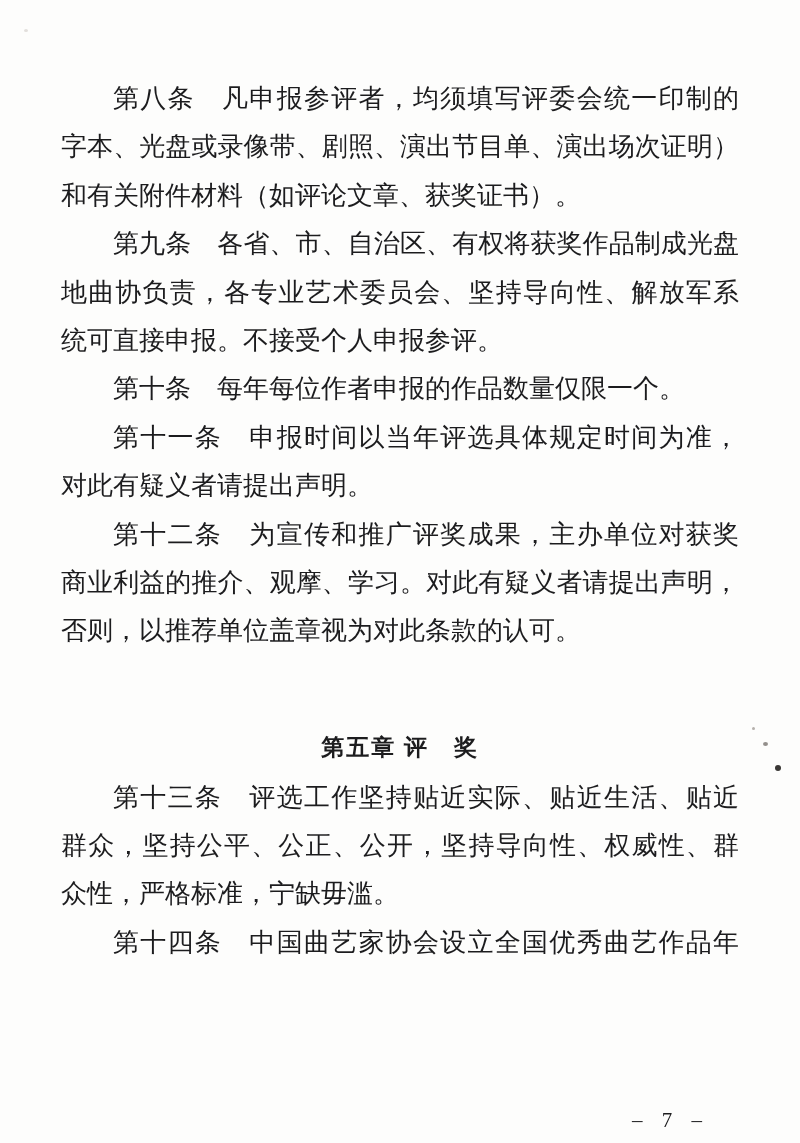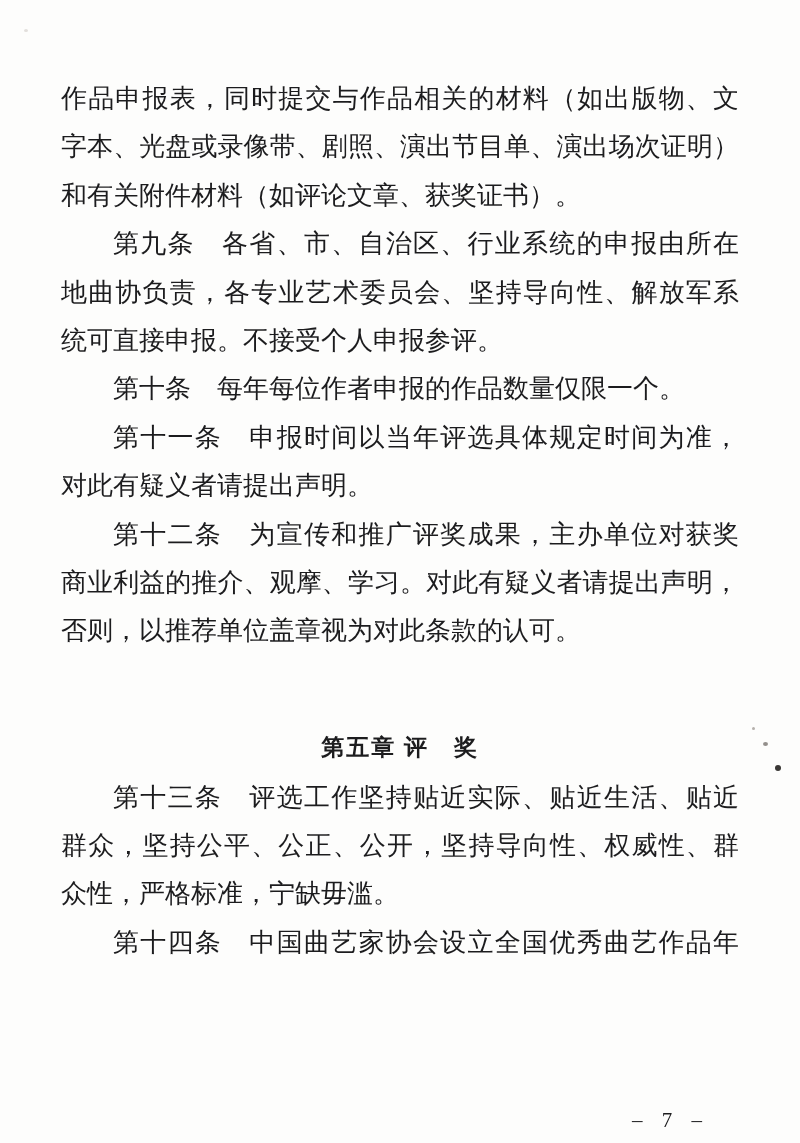--- a/index.html
+++ b/index.html
@@ -64,25 +64,25 @@
   .speck.s3 { left: 752px; top: 727px; width: 3px; height: 3px; background: #b5b0ac; }
   .speck.s4 { left: 24px;  top: 29px;  width: 4px; height: 3px; background: #e2dfdc; }
 </style>
 </head>
 <body>
 
 <div class="page">
 
   <div class="textcol">
 
-    <div class="line fill">作品申报表，同时提交与作品相关的材料（如出版物、文</div>
+    <div class="line indent fill">第八条　凡申报参评者，均须填写评委会统一印制的</div>
     <div class="line fill">字本、光盘或录像带、剧照、演出节目单、演出场次证明）</div>
     <div class="line">和有关附件材料（如评论文章、获奖证书）。</div>
 
-    <div class="line indent fill">第九条　各省、市、自治区、行业系统的申报由所在</div>
+    <div class="line indent fill">第九条　各省、市、自治区、有权将获奖作品制成光盘</div>
     <div class="line fill">地曲协负责，各专业艺术委员会、坚持导向性、解放军系</div>
     <div class="line">统可直接申报。不接受个人申报参评。</div>
 
     <div class="line indent">第十条　每年每位作者申报的作品数量仅限一个。</div>
 
     <div class="line indent fill">第十一条　申报时间以当年评选具体规定时间为准，</div>
     <div class="line">对此有疑义者请提出声明。</div>
 
     <div class="line indent fill">第十二条　为宣传和推广评奖成果，主办单位对获奖</div>
     <div class="line fill">商业利益的推介、观摩、学习。对此有疑义者请提出声明，</div>

